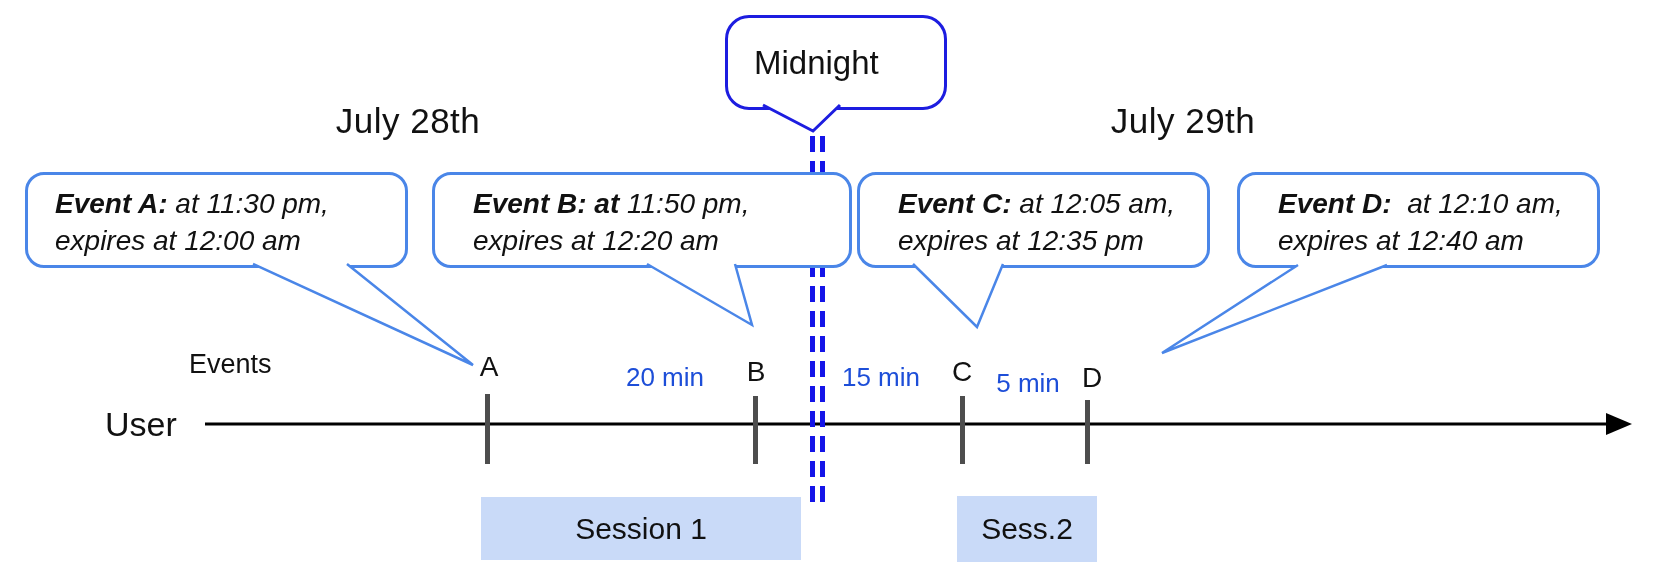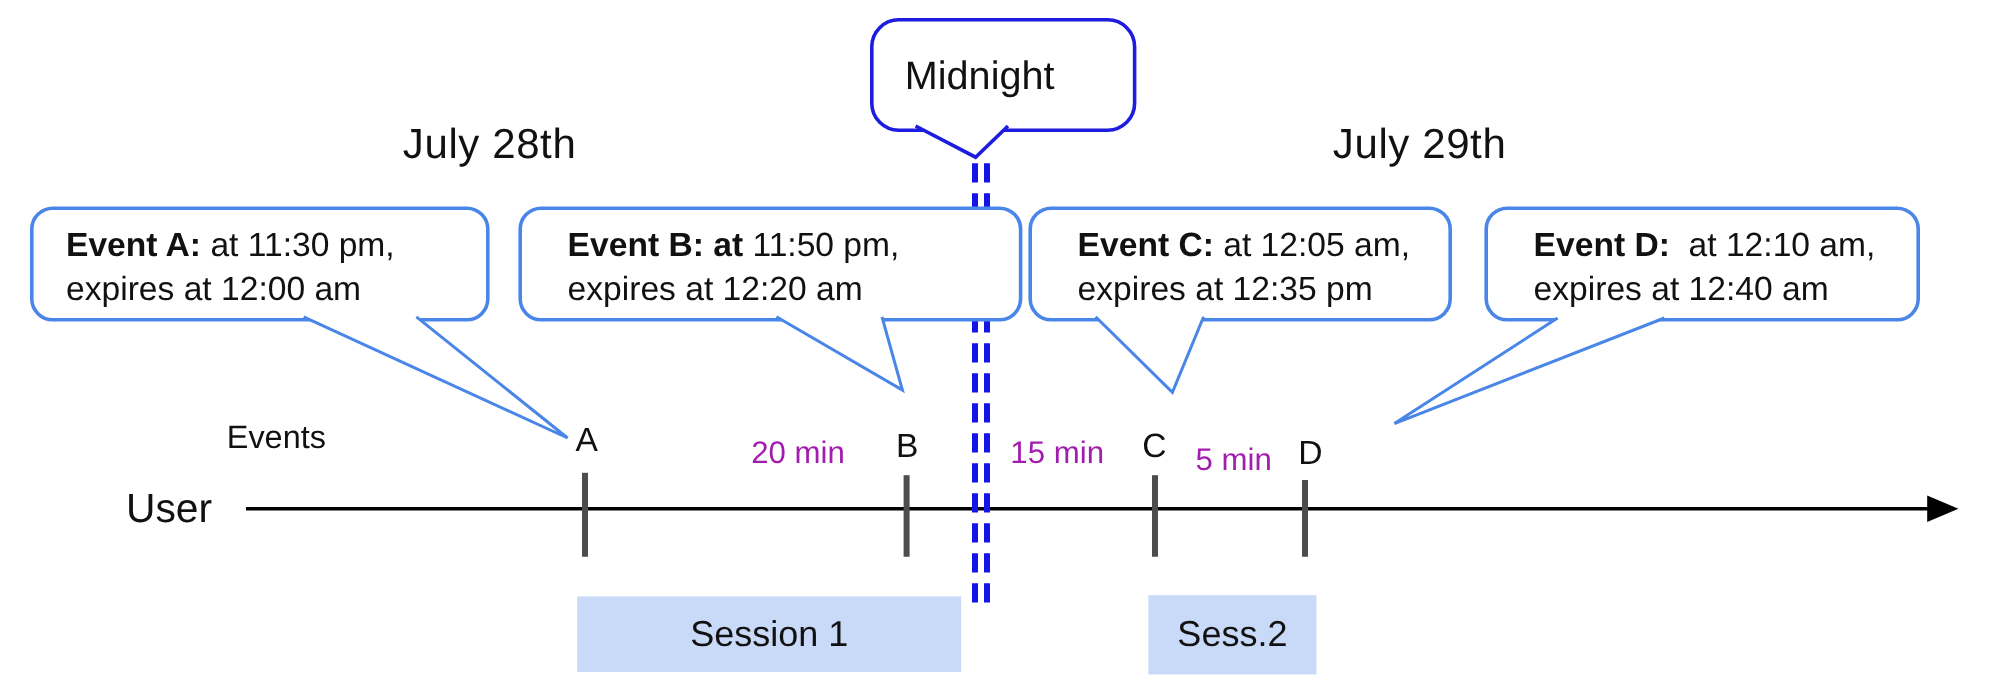--- a/index.html
+++ b/index.html
@@ -14,38 +14,38 @@
   }
   .midnight-box{
     position:absolute;left:725px;top:15px;width:222px;height:95px;
     box-sizing:border-box;border:3px solid #1d1de0;border-radius:24px;
     background:#fff;display:flex;align-items:center;
     padding-left:26px;font-size:33px;
   }
   .callout{
     position:absolute;top:172px;height:96px;box-sizing:border-box;
     background:#fff;border:3px solid #4a86e8;border-radius:19px;
-    font-size:28px;line-height:37px;padding:10px 8px 0 38px;white-space:nowrap;
+    font-size:28px;line-height:37px;padding:10px 8px 0 38px;white-space:nowrap;font-style:italic;
   }
   .callout b{font-weight:bold;}
   .co-a{left:25px;width:383px;padding-left:27px;}
   .co-b{left:432px;width:420px;}
   .co-c{left:857px;width:353px;}
   .co-d{left:1237px;width:363px;}
   .axis-label-events{position:absolute;left:189px;top:349px;font-size:27px;}
   .axis-label-user{position:absolute;left:105px;top:405px;font-size:34px;}
   .tick-letter{
     position:absolute;font-size:28px;transform:translateX(-50%);white-space:nowrap;
   }
   .tl-a{left:489px;top:351px;}
   .tl-b{left:756px;top:356px;}
   .tl-c{left:962px;top:356px;}
   .tl-d{left:1092px;top:362px;}
   .interval-label{
-    position:absolute;font-size:26px;transform:translateX(-50%);white-space:nowrap;color:#a21caf;
+    position:absolute;font-size:26px;transform:translateX(-50%);white-space:nowrap;color:#1d4ed8;
   }
   .iv-1{left:665px;top:362px;}
   .iv-2{left:881px;top:362px;}
   .iv-3{left:1028px;top:368px;}
   .session-box{
     position:absolute;background:#c9daf8;display:flex;align-items:center;
     justify-content:center;font-size:30px;color:#111;
   }
   .sess-1{left:481px;top:497px;width:320px;height:63px;}
   .sess-2{left:957px;top:496px;width:140px;height:66px;}

